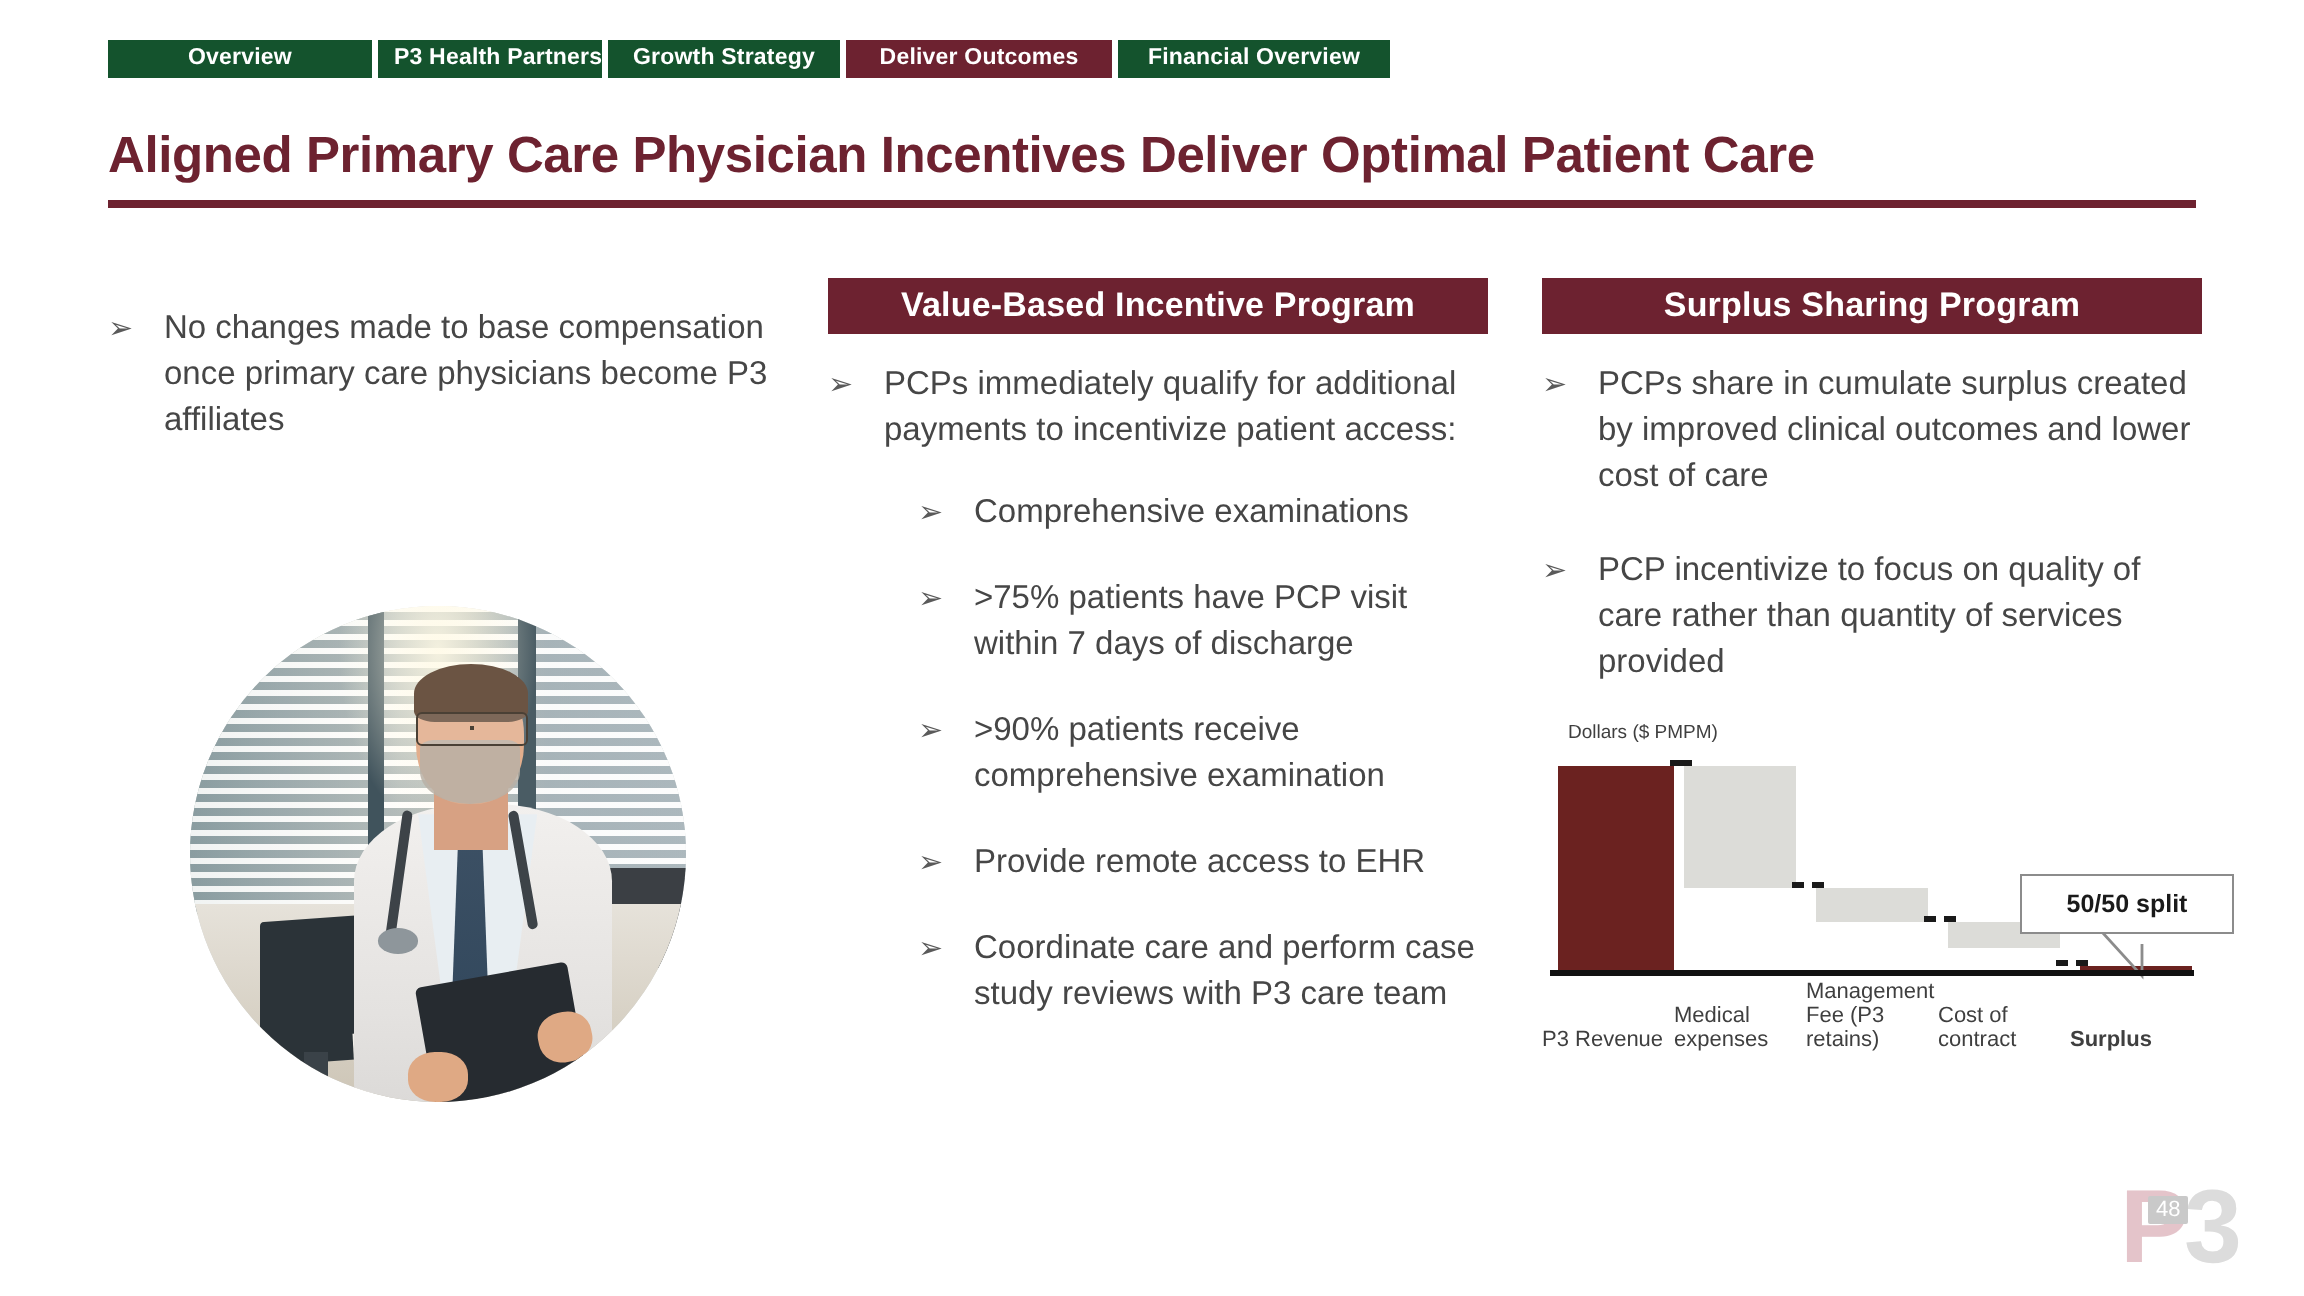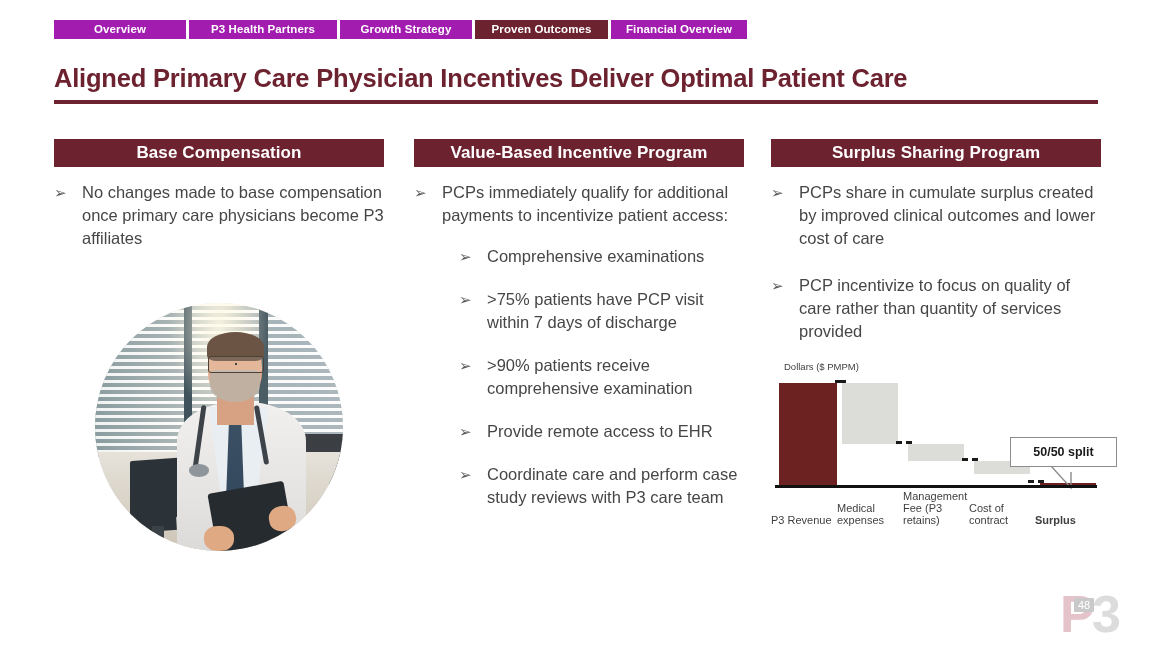--- a/index.html
+++ b/index.html
@@ -24,21 +24,21 @@
     display: flex;
     gap: 3px;
   }
   .nav-tab {
     height: 19px;
     line-height: 19px;
     text-align: center;
     font-size: 11.5px;
     font-weight: bold;
     color: #ffffff;
-    background: #a21caf;
+    background: #14532d;
     letter-spacing: 0.1px;
     white-space: nowrap;
     padding: 0 8px;
     box-sizing: border-box;
   }
   .nav-tab.active {
     background: #6d2230;
   }
 
   
@@ -320,31 +320,30 @@
     background: #c9c9c9;
     padding: 1px 4px;
     border-radius: 1px;
   }
 </style>
 </head>
 <body>
 
 <div id="nav-tabs">
   <div class="nav-tab" style="width:132px">Overview</div>
-  <div class="nav-tab" style="width:148px">P3 Health Partners</div>
-  <div class="nav-tab" style="width:132px">Growth Strategy</div>
-  <div class="nav-tab active" style="width:133px">Proven Outcomes</div>
+  <div class="nav-tab" style="width:112px">P3 Health Partners</div>
+  <div class="nav-tab" style="width:116px">Growth Strategy</div>
+  <div class="nav-tab active" style="width:133px">Deliver Outcomes</div>
   <div class="nav-tab" style="width:136px">Financial Overview</div>
 </div>
 
 <div id="page-title">Aligned Primary Care Physician Incentives Deliver Optimal Patient Care</div>
 <div id="title-rule"></div>
 
 <div id="col-base" class="column">
-  <div class="col-header">Base Compensation</div>
   <div class="bullets">
     <div class="bullet">
       <span class="arrow">➢</span>
       <span class="btext">No changes made to base compensation once primary care physicians become P3 affiliates</span>
     </div>
   </div>
 </div>
 
 <div id="doctor-photo">
   <div class="ph-inner">

